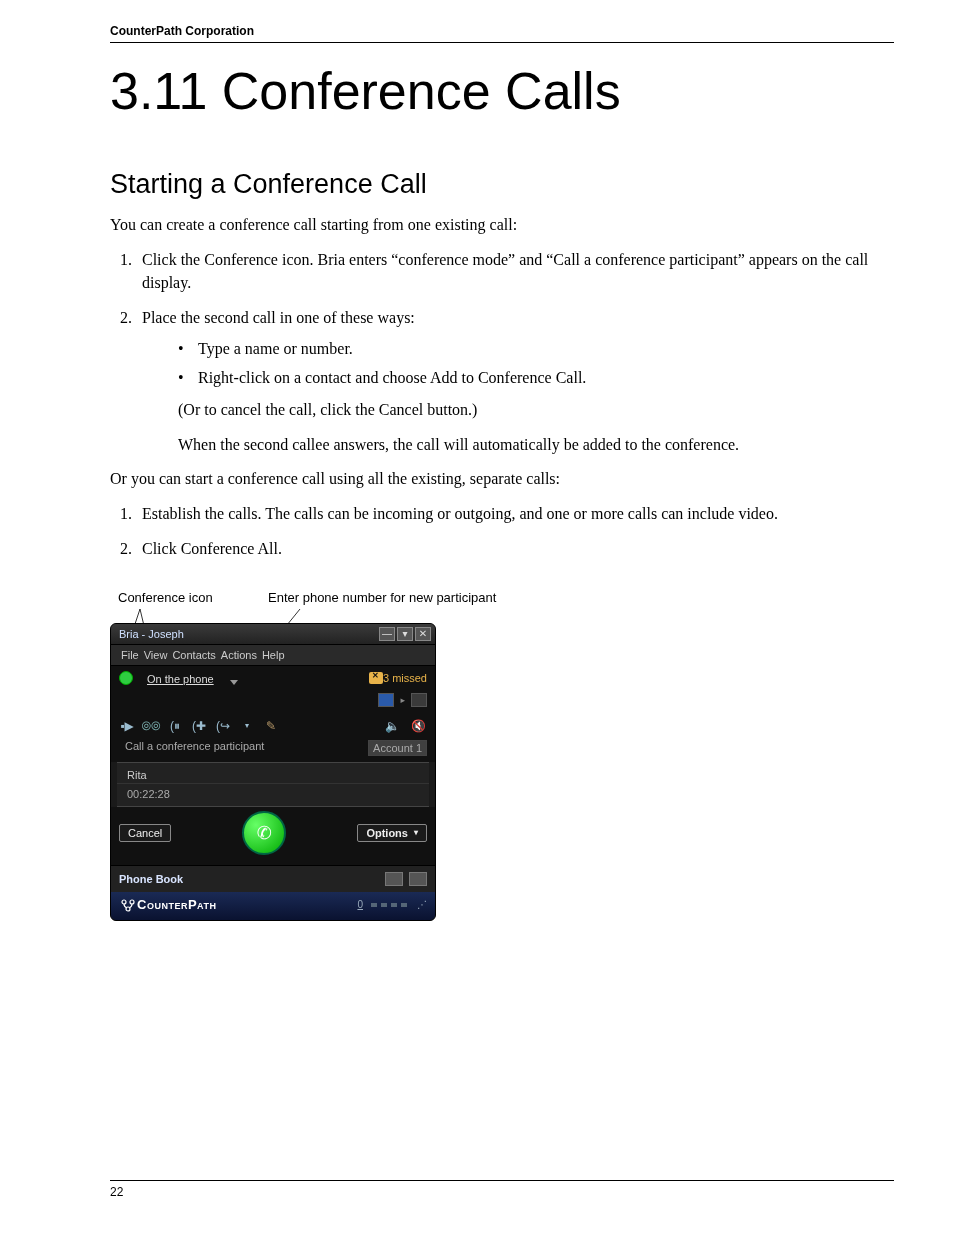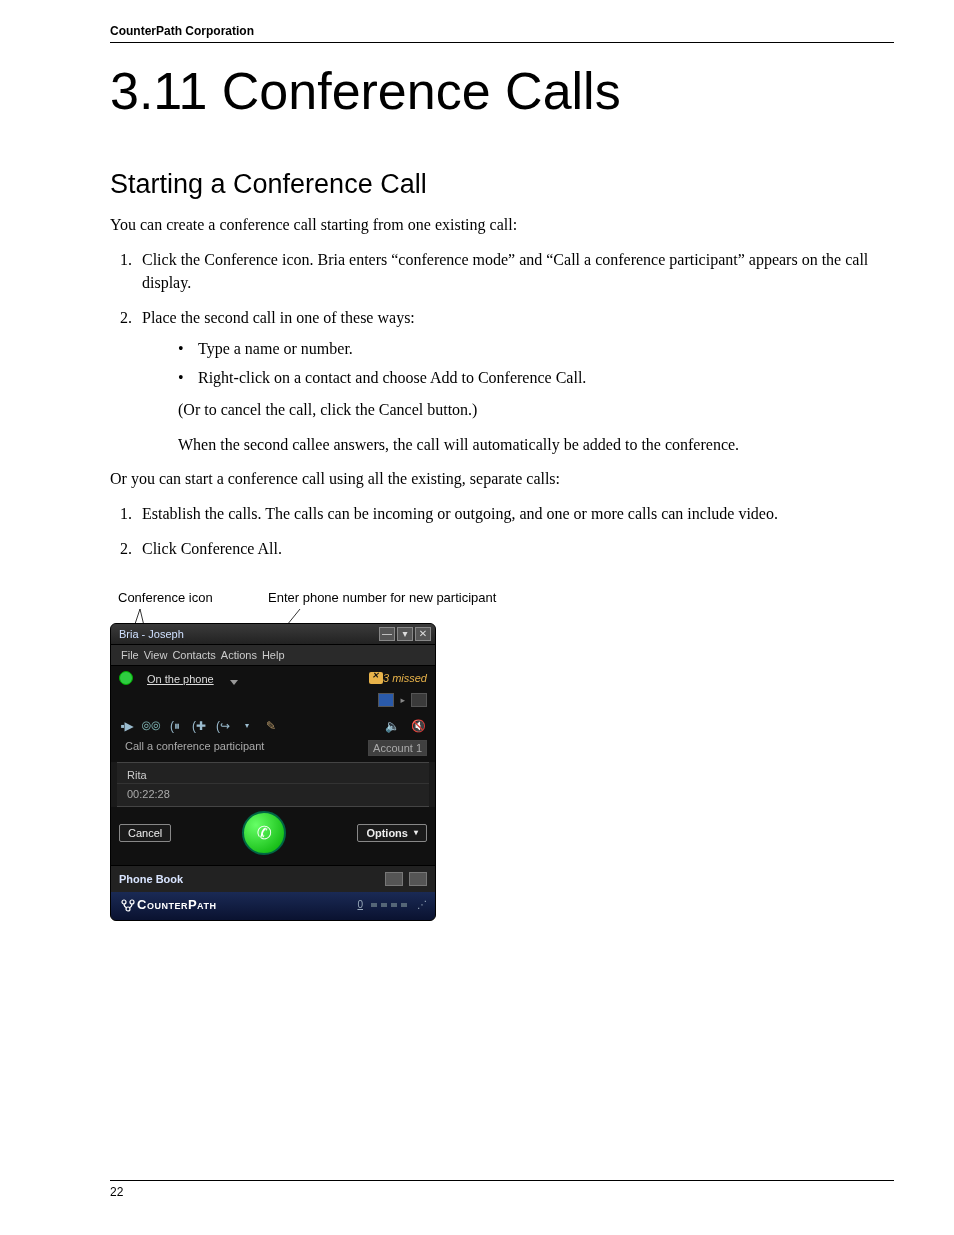--- a/index.html
+++ b/index.html
@@ -137,21 +137,20 @@
   }
   .status-text { text-decoration: underline; }
   .drop-tri {
     width: 0; height: 0; border-left: 4px solid transparent;
     border-right: 4px solid transparent; border-top: 5px solid #999;
     display: inline-block; margin-left: 2px;
   }
   .missed {
     display: flex; align-items: flex-start; 
     color: #e8b34a;
-    font-style: italic;
   }
   .missed-badge {
     width: 14px; height: 12px; background: #e8b34a;
     border-radius: 2px; position: relative;
   }
   .missed-badge::after {
     content: "✕"; color: #7a4; font-size: 8px;
     position: absolute; left: 3px; top: -1px; color:#111; font-weight:bold;
   }
   .row-toggles {

